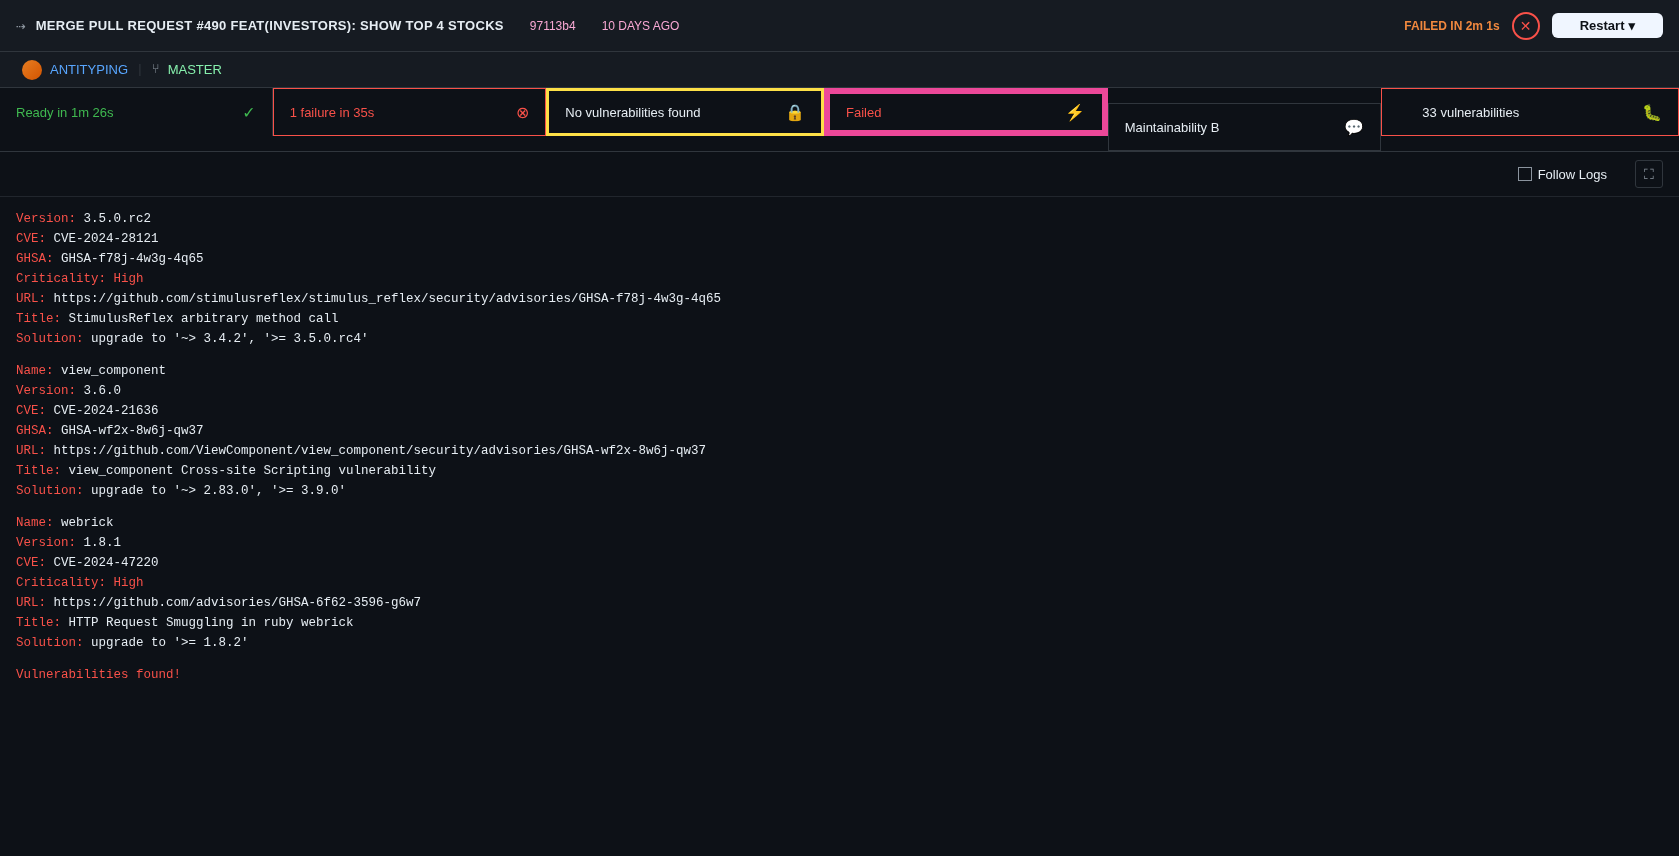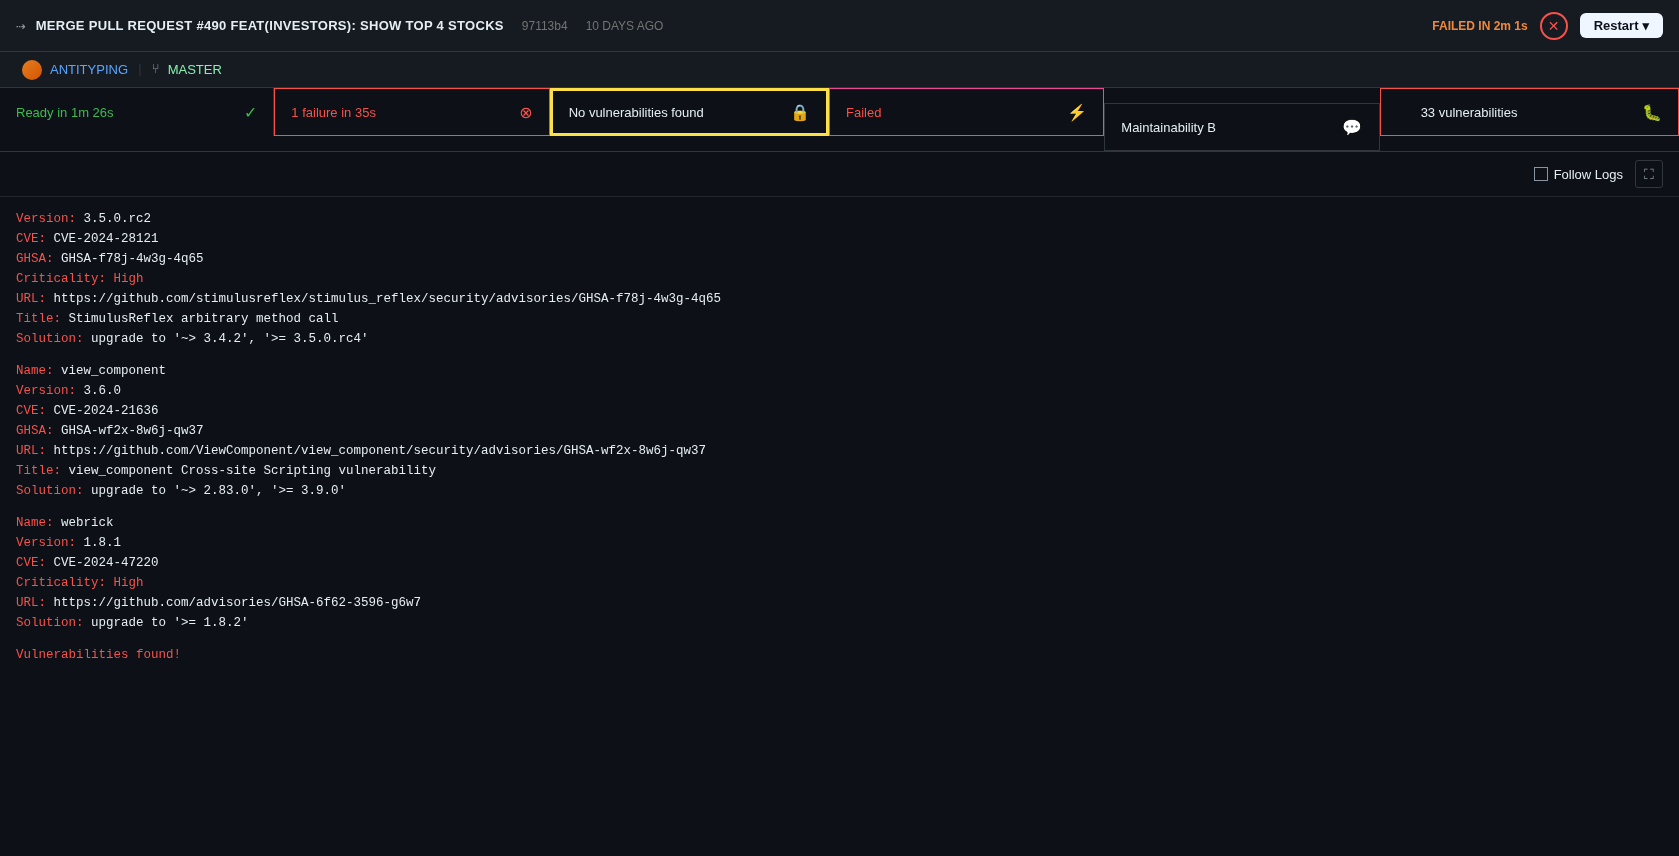--- a/index.html
+++ b/index.html
@@ -32,24 +32,24 @@
       font-size: 16px;
     }
     .pr-title {
       color: #e6edf3;
       font-family: sans-serif;
       font-size: 13px;
       font-weight: 600;
       letter-spacing: 0.3px;
     }
     .pr-meta {
-      color: #737373;
+      color: #f9a8d4;
       font-family: sans-serif;
       font-size: 12px;
-      margin-left: 8px;
+      margin-left: 16px;
     }
     .header-right {
       display: flex;
       align-items: center;
       gap: 12px;
     }
     .failed-badge {
       color: #f0883e;
       font-family: sans-serif;
       font-size: 12px;
@@ -66,21 +66,21 @@
       align-items: center;
       justify-content: center;
       cursor: pointer;
       font-size: 14px;
     }
     .restart-btn {
       background: #f0f6ff;
       color: #0d1117;
       border: none;
       border-radius: 6px;
-      padding: 5px 14px;
+      padding: 5px 28px;
       font-family: sans-serif;
       font-size: 13px;
       font-weight: 600;
       cursor: pointer;
       display: flex;
       align-items: center;
       gap: 4px;
     }
 
     
@@ -132,33 +132,33 @@
       height: 48px;
       border-right: 1px solid #30363d;
       cursor: pointer;
       font-family: sans-serif;
       font-size: 13px;
     }
     .tab:last-child { border-right: none; }
     .tab.success { color: #3fb950; }
     .tab.failure { color: #f85149; border: 1px solid #f85149; }
     .tab.no-vuln { color: #e6edf3; border: 3px solid #fde047; }
-    .tab.failed-red { color: #f85149; border: 1px solid #ec4899; }
+    .tab.failed-red { color: #f85149; border: 6px solid #ec4899; }
     .tab.maintain { color: #e6edf3; border: 1px solid #30363d; margin-top: 15px; }
     .tab.vuln-warn { color: #e6edf3; border: 1px solid #f85149; padding-left: 40px; }
     .tab-label { font-weight: 500; }
     .tab-icon { font-size: 16px; }
 
     
     .toolbar {
       display: flex;
       align-items: center;
       justify-content: flex-end;
       padding: 8px 16px;
-      gap: 12px;
+      gap: 28px;
       background: #0d1117;
       border-bottom: 1px solid #21262d;
     }
     .follow-logs-checkbox {
       display: flex;
       align-items: center;
       gap: 6px;
       font-family: sans-serif;
       font-size: 13px;
       color: #e6edf3;
@@ -289,16 +289,17 @@
     <div class="log-line"><span class="key">GHSA:</span><span class="val"> GHSA-wf2x-8w6j-qw37</span></div>
     <div class="log-line"><span class="key">URL:</span><span class="val"> https://github.com/ViewComponent/view_component/security/advisories/GHSA-wf2x-8w6j-qw37</span></div>
     <div class="log-line"><span class="key">Title:</span><span class="val"> view_component Cross-site Scripting vulnerability</span></div>
     <div class="log-line"><span class="key">Solution:</span><span class="val"> upgrade to '~&gt; 2.83.0', '&gt;= 3.9.0'</span></div>
     <div class="blank"></div>
     <div class="log-line"><span class="key">Name:</span><span class="val"> webrick</span></div>
     <div class="log-line"><span class="key">Version:</span><span class="val"> 1.8.1</span></div>
     <div class="log-line"><span class="key">CVE:</span><span class="val"> CVE-2024-47220</span></div>
     <div class="log-line"><span class="key">Criticality:</span><span class="val-high"> High</span></div>
     <div class="log-line"><span class="key">URL:</span><span class="val"> https://github.com/advisories/GHSA-6f62-3596-g6w7</span></div>
+    <div class="log-line"><span class="key">Title:</span><span class="val"> HTTP Request Smuggling in ruby webrick</span></div>
     <div class="log-line"><span class="key">Solution:</span><span class="val"> upgrade to '&gt;= 1.8.2'</span></div>
     <div class="blank"></div>
     <div class="log-line"><span class="val-found">Vulnerabilities found!</span></div>
   </div>
 
 </body></html>

